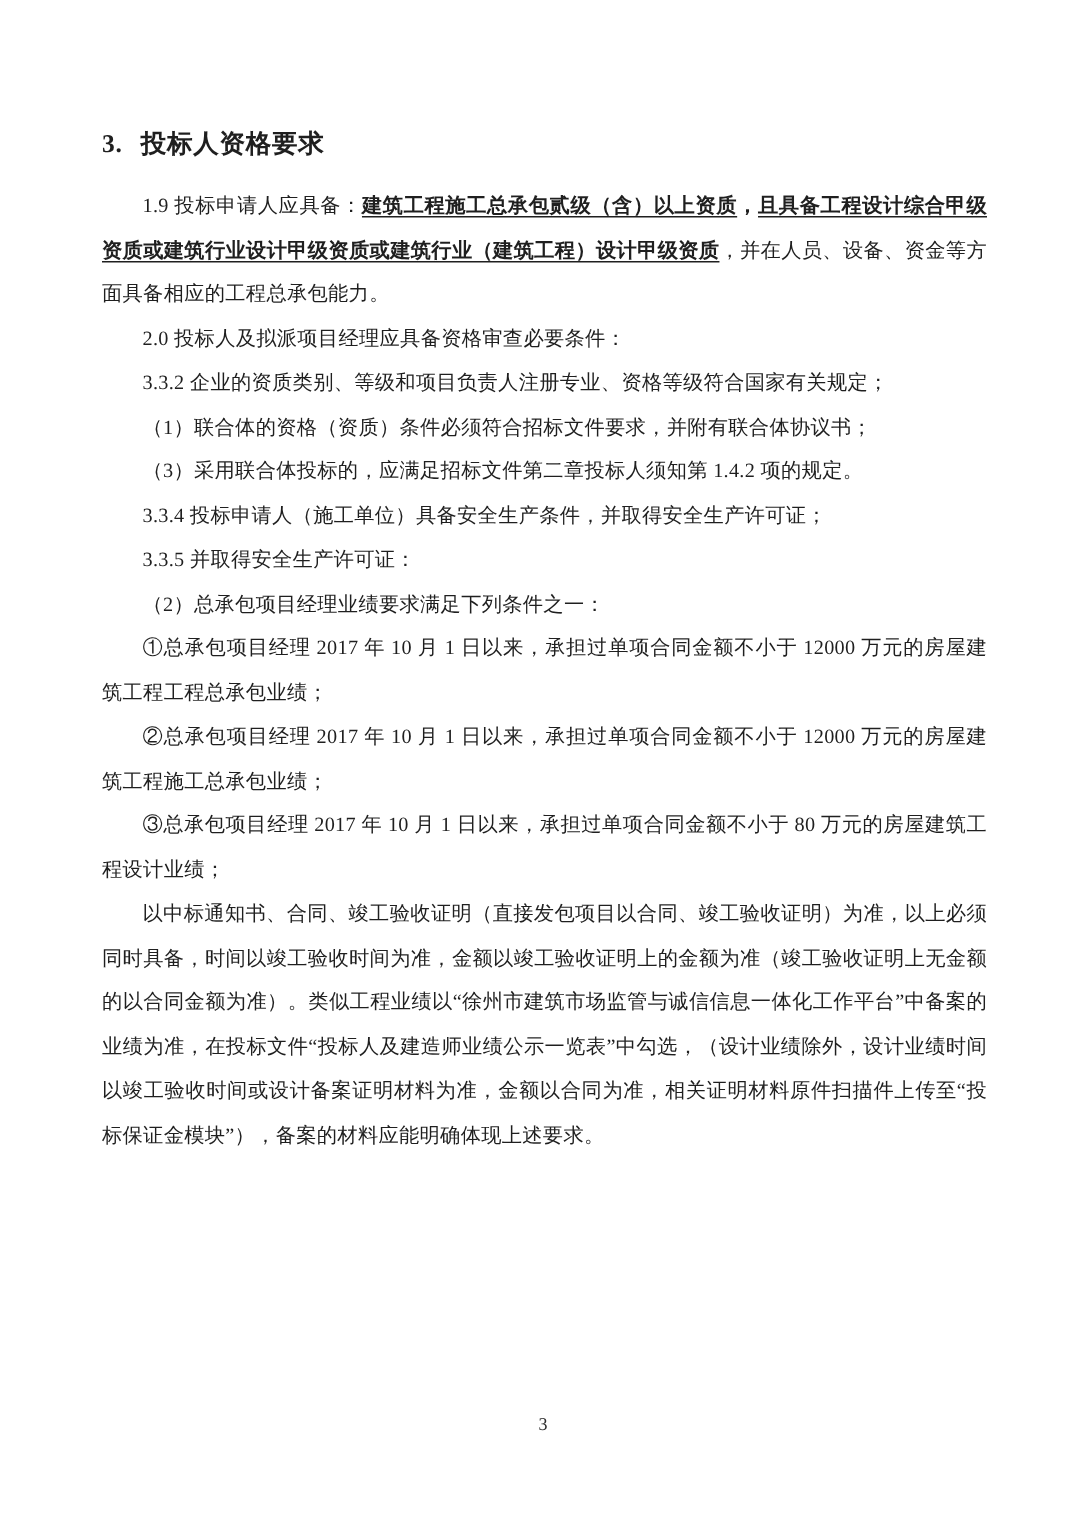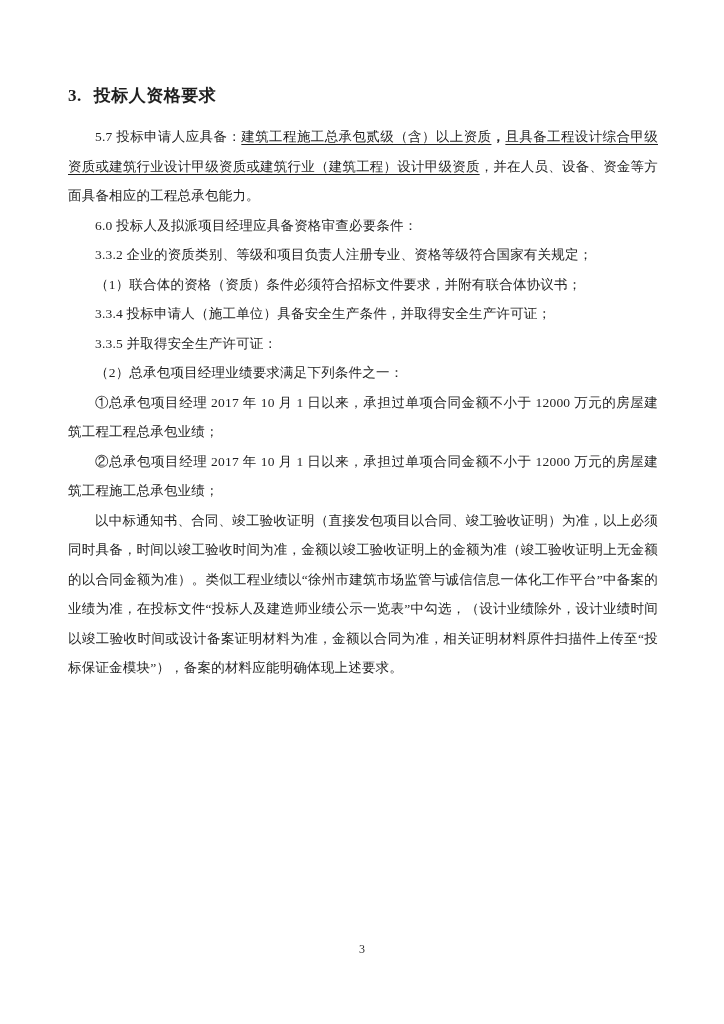--- a/index.html
+++ b/index.html
@@ -37,21 +37,21 @@
     font-size: 13.5px;
     line-height: 29.5px;
     text-align: justify;
     text-indent: 2em;
     letter-spacing: 0.2px;
     word-break: break-all;
   }
   .run-n { font-weight: normal; text-decoration: none; }
   .run-b { font-weight: bold; text-decoration: none; }
   .run-bu {
-    font-weight: normal;
+    font-weight: bold;
     text-decoration: underline;
     text-underline-offset: 3px;
     text-decoration-thickness: 1px;
   }
   .page-footer {
     position: absolute;
     left: 0;
     top: 941px;
     width: 724px;
     text-align: center;
@@ -62,26 +62,28 @@
 </style>
 </head>
 <body>
 
 <div class="page">
   <div class="content">
     <h1 class="doc-title">
       <span class="title-number">3.</span><span>投标人资格要求</span>
     </h1>
     <div>
-        <p class="para"><span class="run-n">5.7 投标申请人应具备：</span><span class="run-bu">建筑工程施工总承包贰级（含）以上资质</span><span class="run-b">，</span><span class="run-bu">且具备工程设计综合甲级资质或建筑行业设计甲级资质或建筑行业（建筑工程）设计甲级资质</span><span class="run-n">，并在人员、设备、资金等方面具备相应的工程总承包能力。</span></p>
-        <p class="para"><span class="run-n">6.0 投标人及拟派项目经理应具备资格审查必要条件：</span></p>
+        <p class="para"><span class="run-n">1.9 投标申请人应具备：</span><span class="run-bu">建筑工程施工总承包贰级（含）以上资质</span><span class="run-b">，</span><span class="run-bu">且具备工程设计综合甲级资质或建筑行业设计甲级资质或建筑行业（建筑工程）设计甲级资质</span><span class="run-n">，并在人员、设备、资金等方面具备相应的工程总承包能力。</span></p>
+        <p class="para"><span class="run-n">2.0 投标人及拟派项目经理应具备资格审查必要条件：</span></p>
         <p class="para"><span class="run-n">3.3.2 企业的资质类别、等级和项目负责人注册专业、资格等级符合国家有关规定；</span></p>
         <p class="para"><span class="run-n">（1）联合体的资格（资质）条件必须符合招标文件要求，并附有联合体协议书；</span></p>
+        <p class="para"><span class="run-n">（3）采用联合体投标的，应满足招标文件第二章投标人须知第 1.4.2 项的规定。</span></p>
         <p class="para"><span class="run-n">3.3.4 投标申请人（施工单位）具备安全生产条件，并取得安全生产许可证；</span></p>
         <p class="para"><span class="run-n">3.3.5 并取得安全生产许可证：</span></p>
         <p class="para"><span class="run-n">（2）总承包项目经理业绩要求满足下列条件之一：</span></p>
         <p class="para"><span class="run-n">①总承包项目经理 2017 年 10 月 1 日以来，承担过单项合同金额不小于 12000 万元的房屋建筑工程工程总承包业绩；</span></p>
         <p class="para"><span class="run-n">②总承包项目经理 2017 年 10 月 1 日以来，承担过单项合同金额不小于 12000 万元的房屋建筑工程施工总承包业绩；</span></p>
+        <p class="para"><span class="run-n">③总承包项目经理 2017 年 10 月 1 日以来，承担过单项合同金额不小于 80 万元的房屋建筑工程设计业绩；</span></p>
         <p class="para"><span class="run-n">以中标通知书、合同、竣工验收证明（直接发包项目以合同、竣工验收证明）为准，以上必须同时具备，时间以竣工验收时间为准，金额以竣工验收证明上的金额为准（竣工验收证明上无金额的以合同金额为准）。类似工程业绩以“徐州市建筑市场监管与诚信信息一体化工作平台”中备案的业绩为准，在投标文件“投标人及建造师业绩公示一览表”中勾选，（设计业绩除外，设计业绩时间以竣工验收时间或设计备案证明材料为准，金额以合同为准，相关证明材料原件扫描件上传至“投标保证金模块”），备案的材料应能明确体现上述要求。</span></p>
       </div>
   </div>
   <div class="page-footer">3</div>
 </div>
 
 </body></html>

